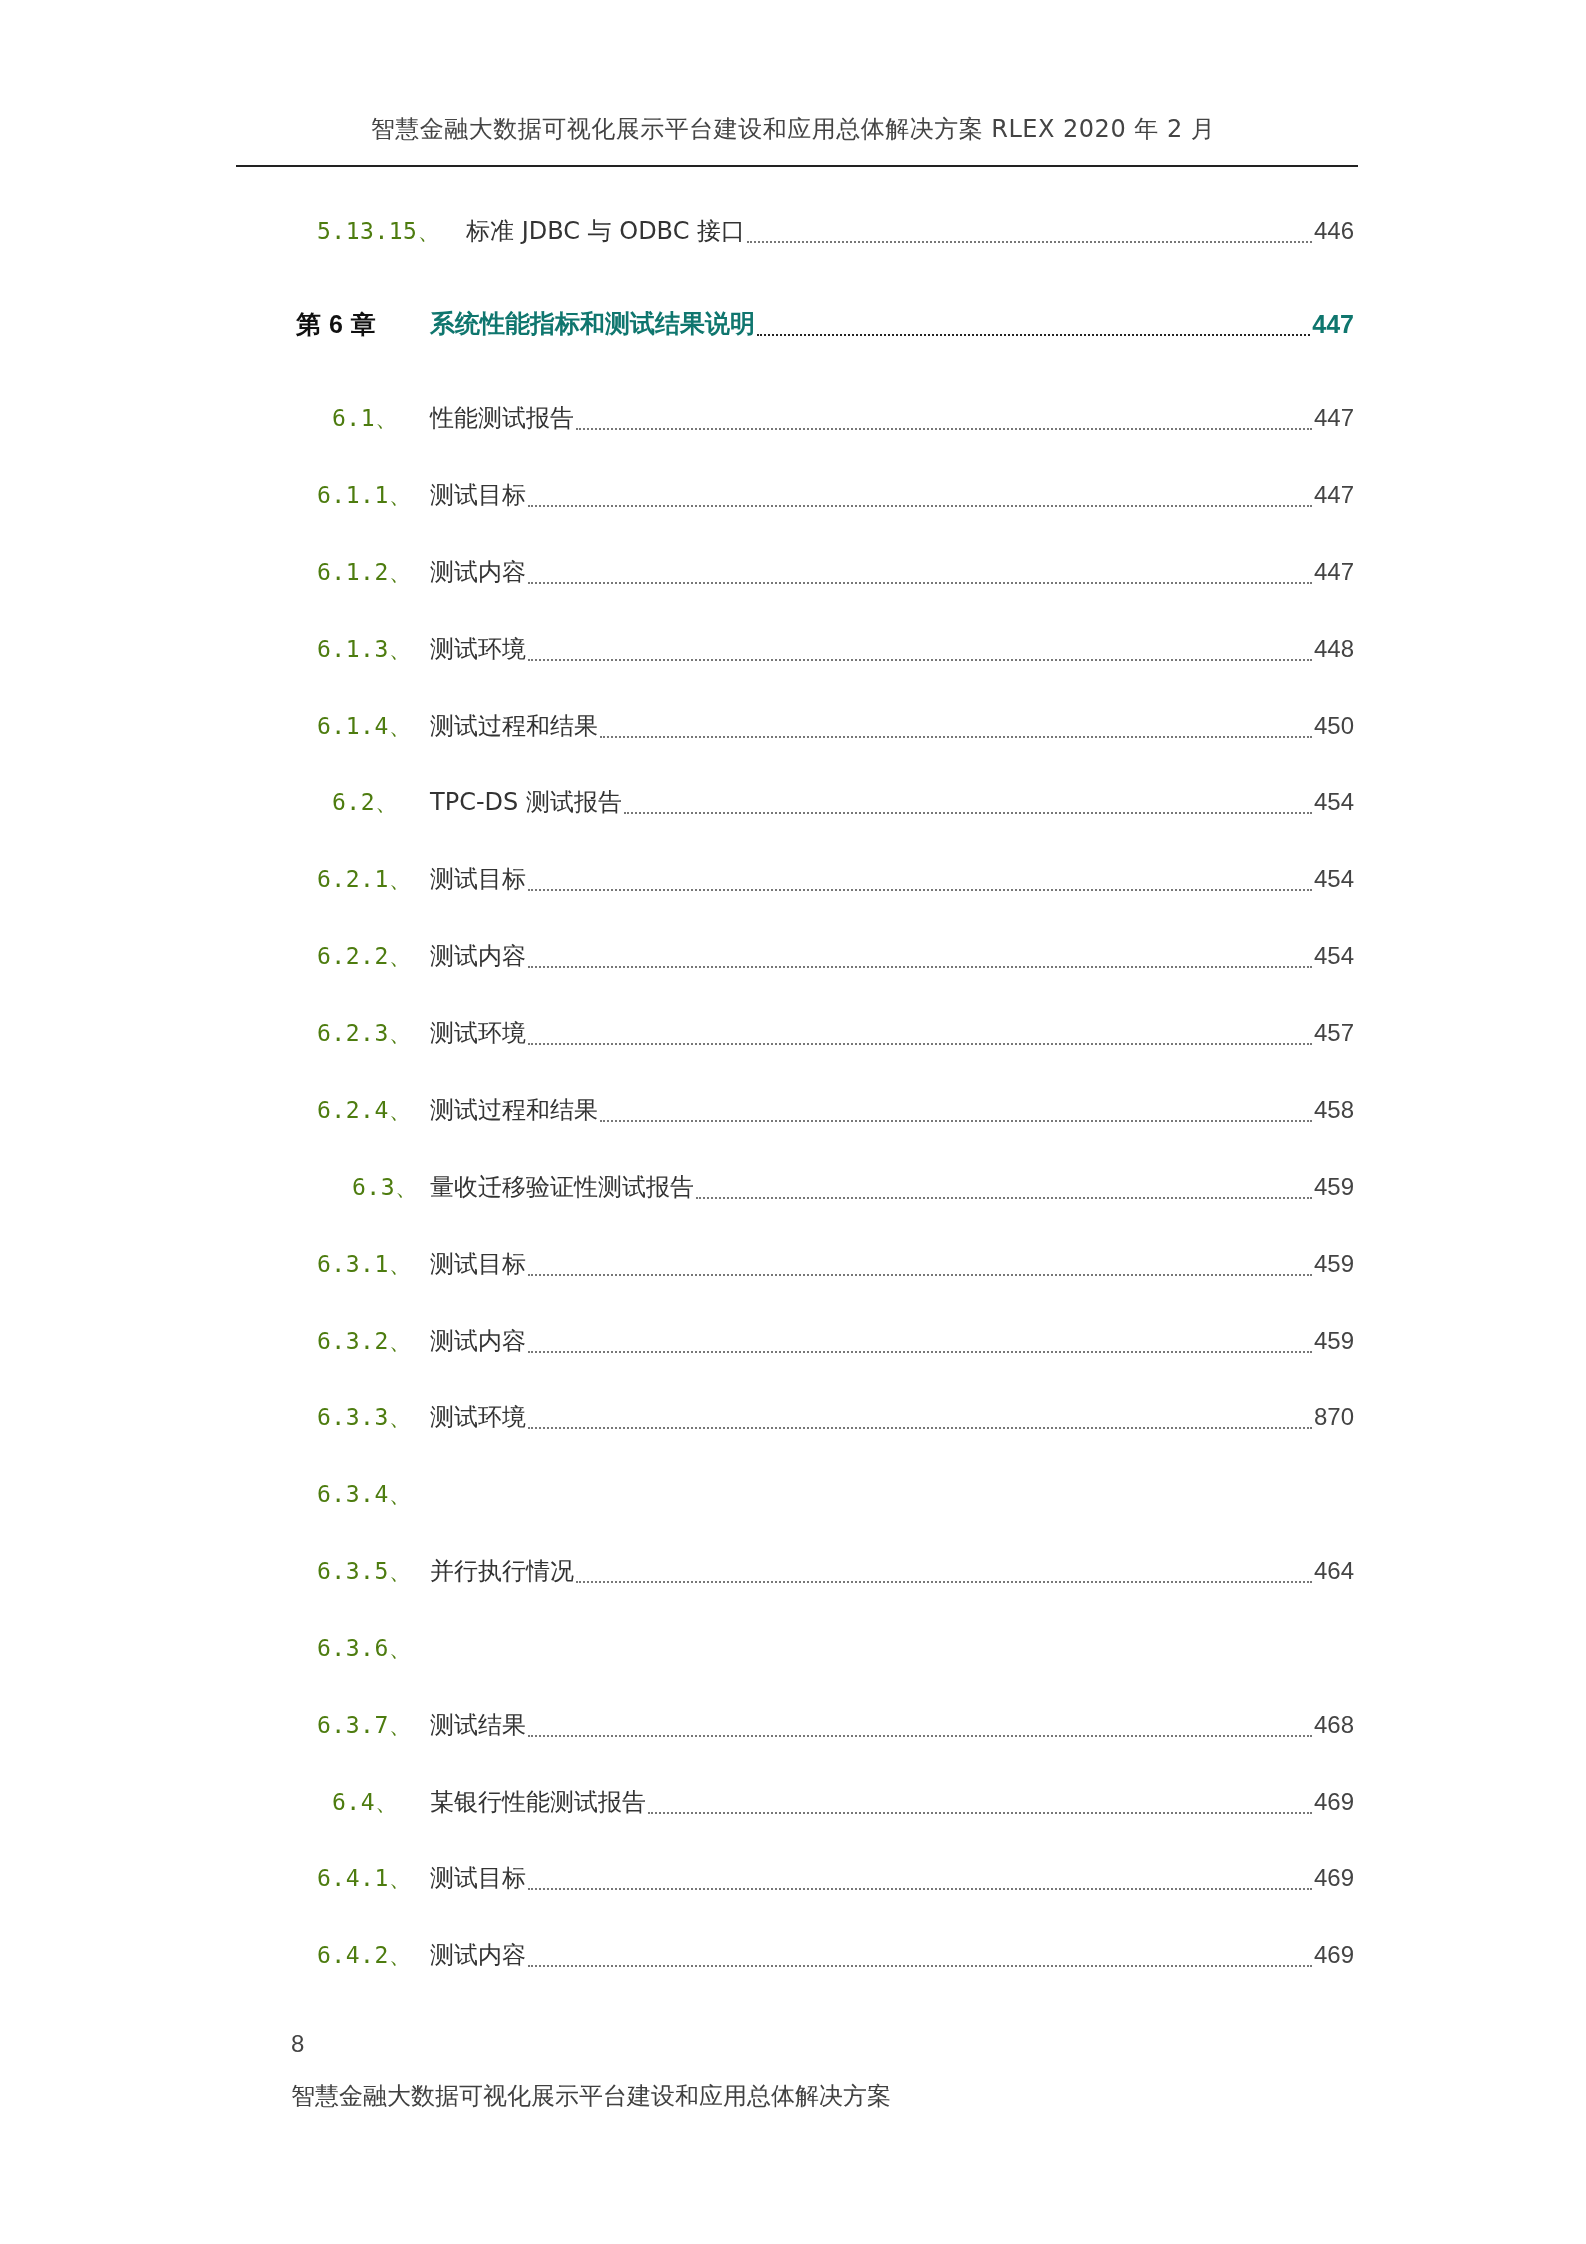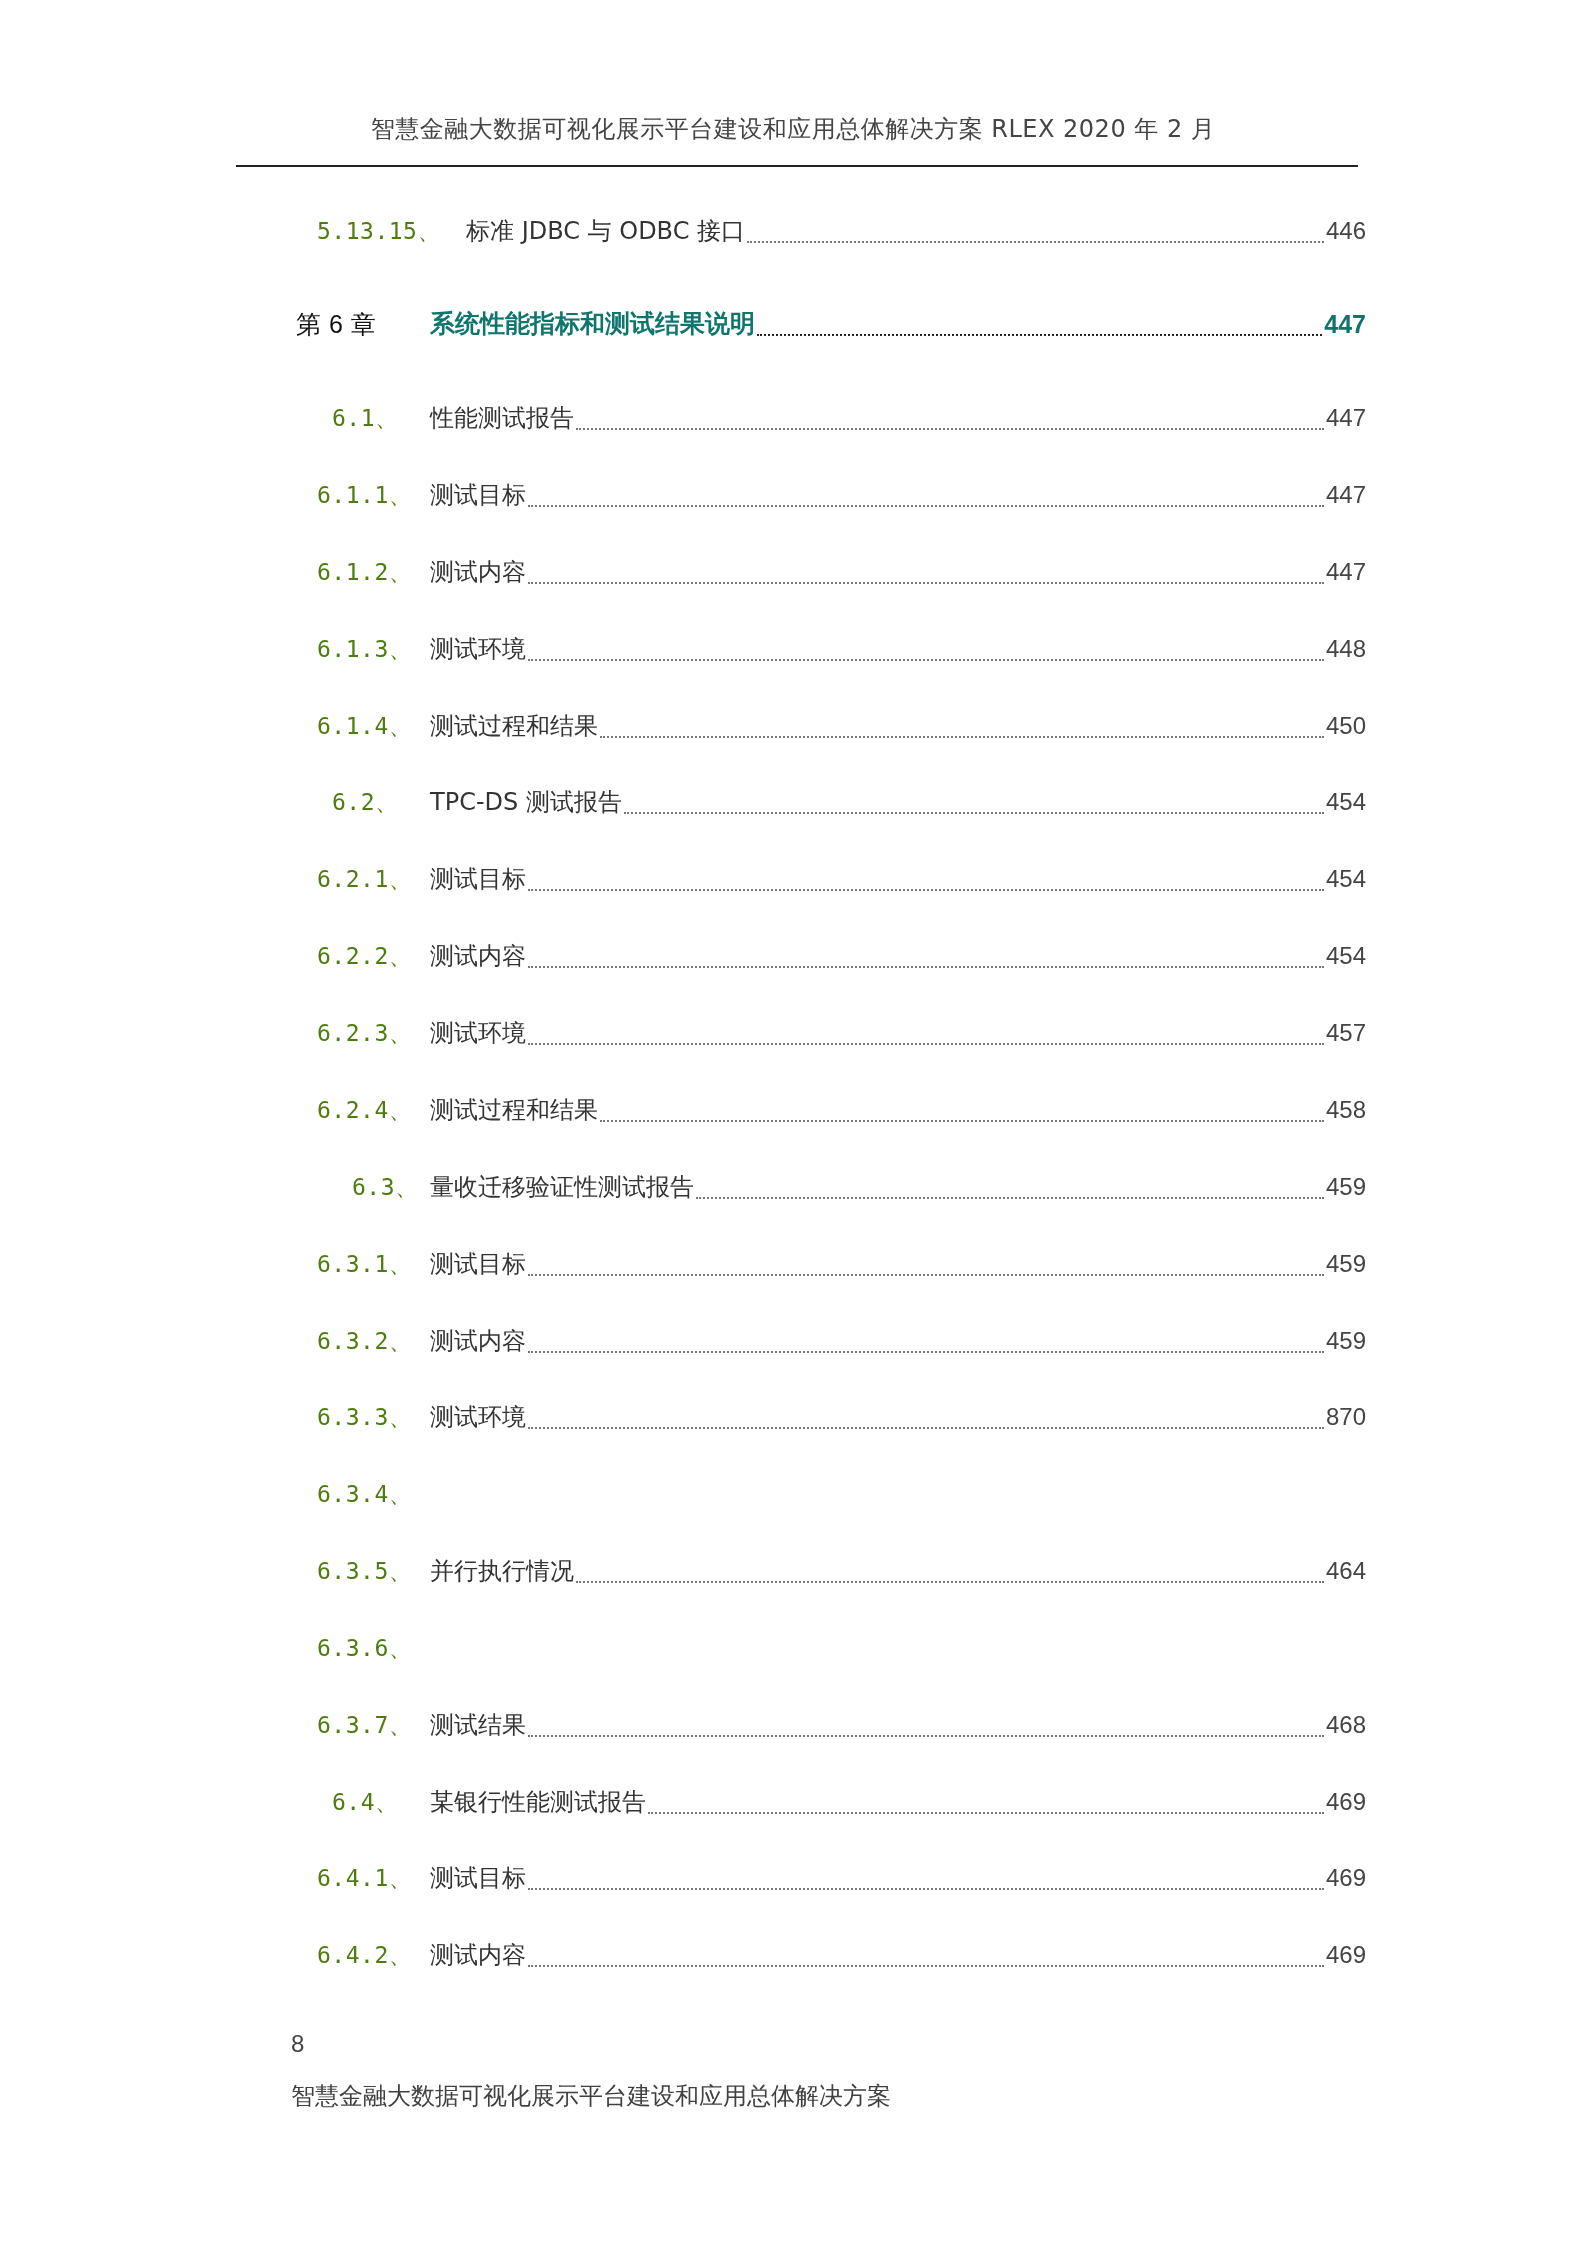--- a/index.html
+++ b/index.html
@@ -6,25 +6,25 @@
   body { width: 1586px; height: 2244px; position: relative; overflow: hidden;
          font-family: "DejaVu Sans", "Liberation Sans", sans-serif; color: #333333; }
   .page-header-text { position: absolute; left: 0; width: 1586px; top: 113px; text-align: center;
          font-size: 24px; color: #444444; letter-spacing: 0.5px; }
   .page-header-rule { position: absolute; left: 236px; width: 1122px; top: 165px; height: 0;
          border-top: 2px solid #222222; }
   .toc { position: absolute; left: 0; top: 0; width: 1586px; }
   .toc-row { position: absolute; left: 0; width: 1586px; height: 40px; display: block; text-decoration: none; color: #333333; }
   .toc-num { position: absolute; top: 0; font-family: "DejaVu Sans Mono", "Liberation Mono", monospace;
          font-size: 23px; line-height: 40px; color: #4d7c0f; letter-spacing: 0.5px; white-space: nowrap; }
-  .toc-line { position: absolute; left: 430px; right: 220px; top: 0; height: 40px; display: flex; align-items: center; }
+  .toc-line { position: absolute; left: 430px; right: 232px; top: 0; height: 40px; display: flex; align-items: center; }
   .toc-title { font-size: 24px; line-height: 40px; white-space: nowrap; color: #333333; }
   .toc-leader { flex: 1; margin: 0 2px; border-bottom: 2px dotted #777777; position: relative; top: -8px; height: 0; align-self: flex-end; }
   .toc-page { font-size: 24px; line-height: 40px; white-space: nowrap; color: #444444; font-family: "Liberation Sans", sans-serif; }
-  .toc-row.chapter .toc-num { font-family: "Liberation Sans", sans-serif; font-weight: normal; color: #111111; font-size: 25px; }
+  .toc-row.chapter .toc-num { font-family: "Liberation Sans", sans-serif; font-weight: bold; color: #111111; font-size: 25px; }
   .toc-row.chapter .toc-title, .toc-row.chapter .toc-page { font-weight: bold; color: #0f766e; font-size: 25px; }
   .toc-row.chapter .toc-leader { border-bottom: 2px dotted #222222; }
   .page-number { position: absolute; left: 291px; top: 2030px; font-size: 24px; color: #444444; font-family: "Liberation Sans", sans-serif; }
   .footer-text { position: absolute; left: 291px; top: 2080px; font-size: 24px; color: #404040; }
 </style>
 </head>
 <body>
 
 <div class="page-header-text">智慧金融大数据可视化展示平台建设和应用总体解决方案   RLEX   2020 年 2 月</div>
 <div class="page-header-rule"></div>

